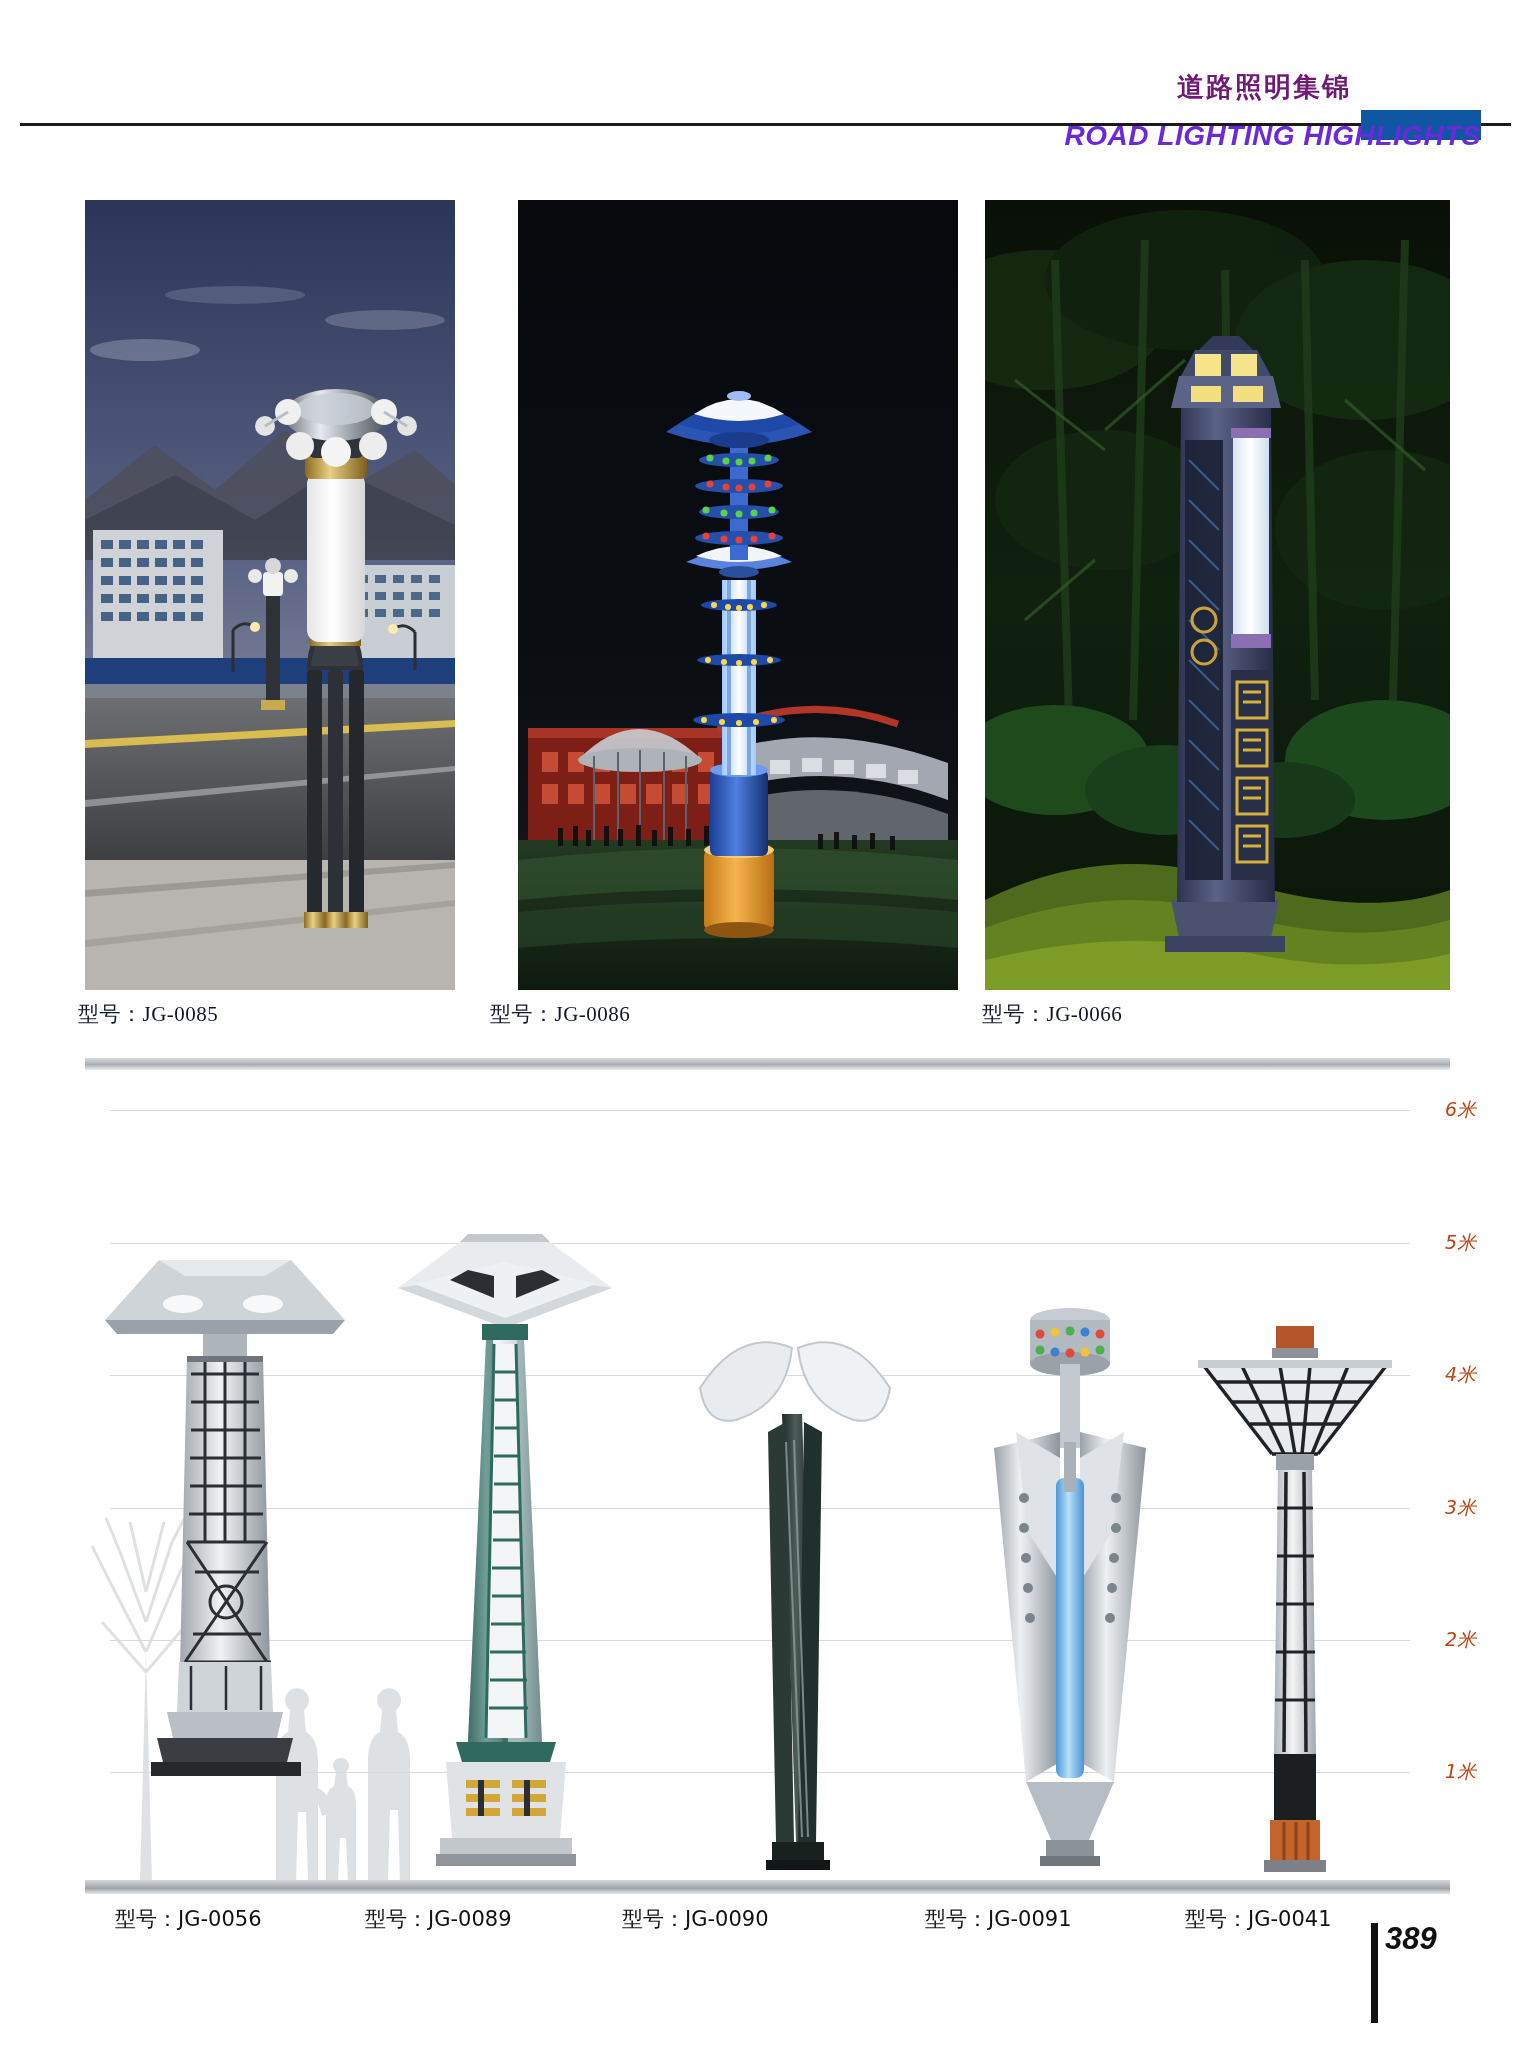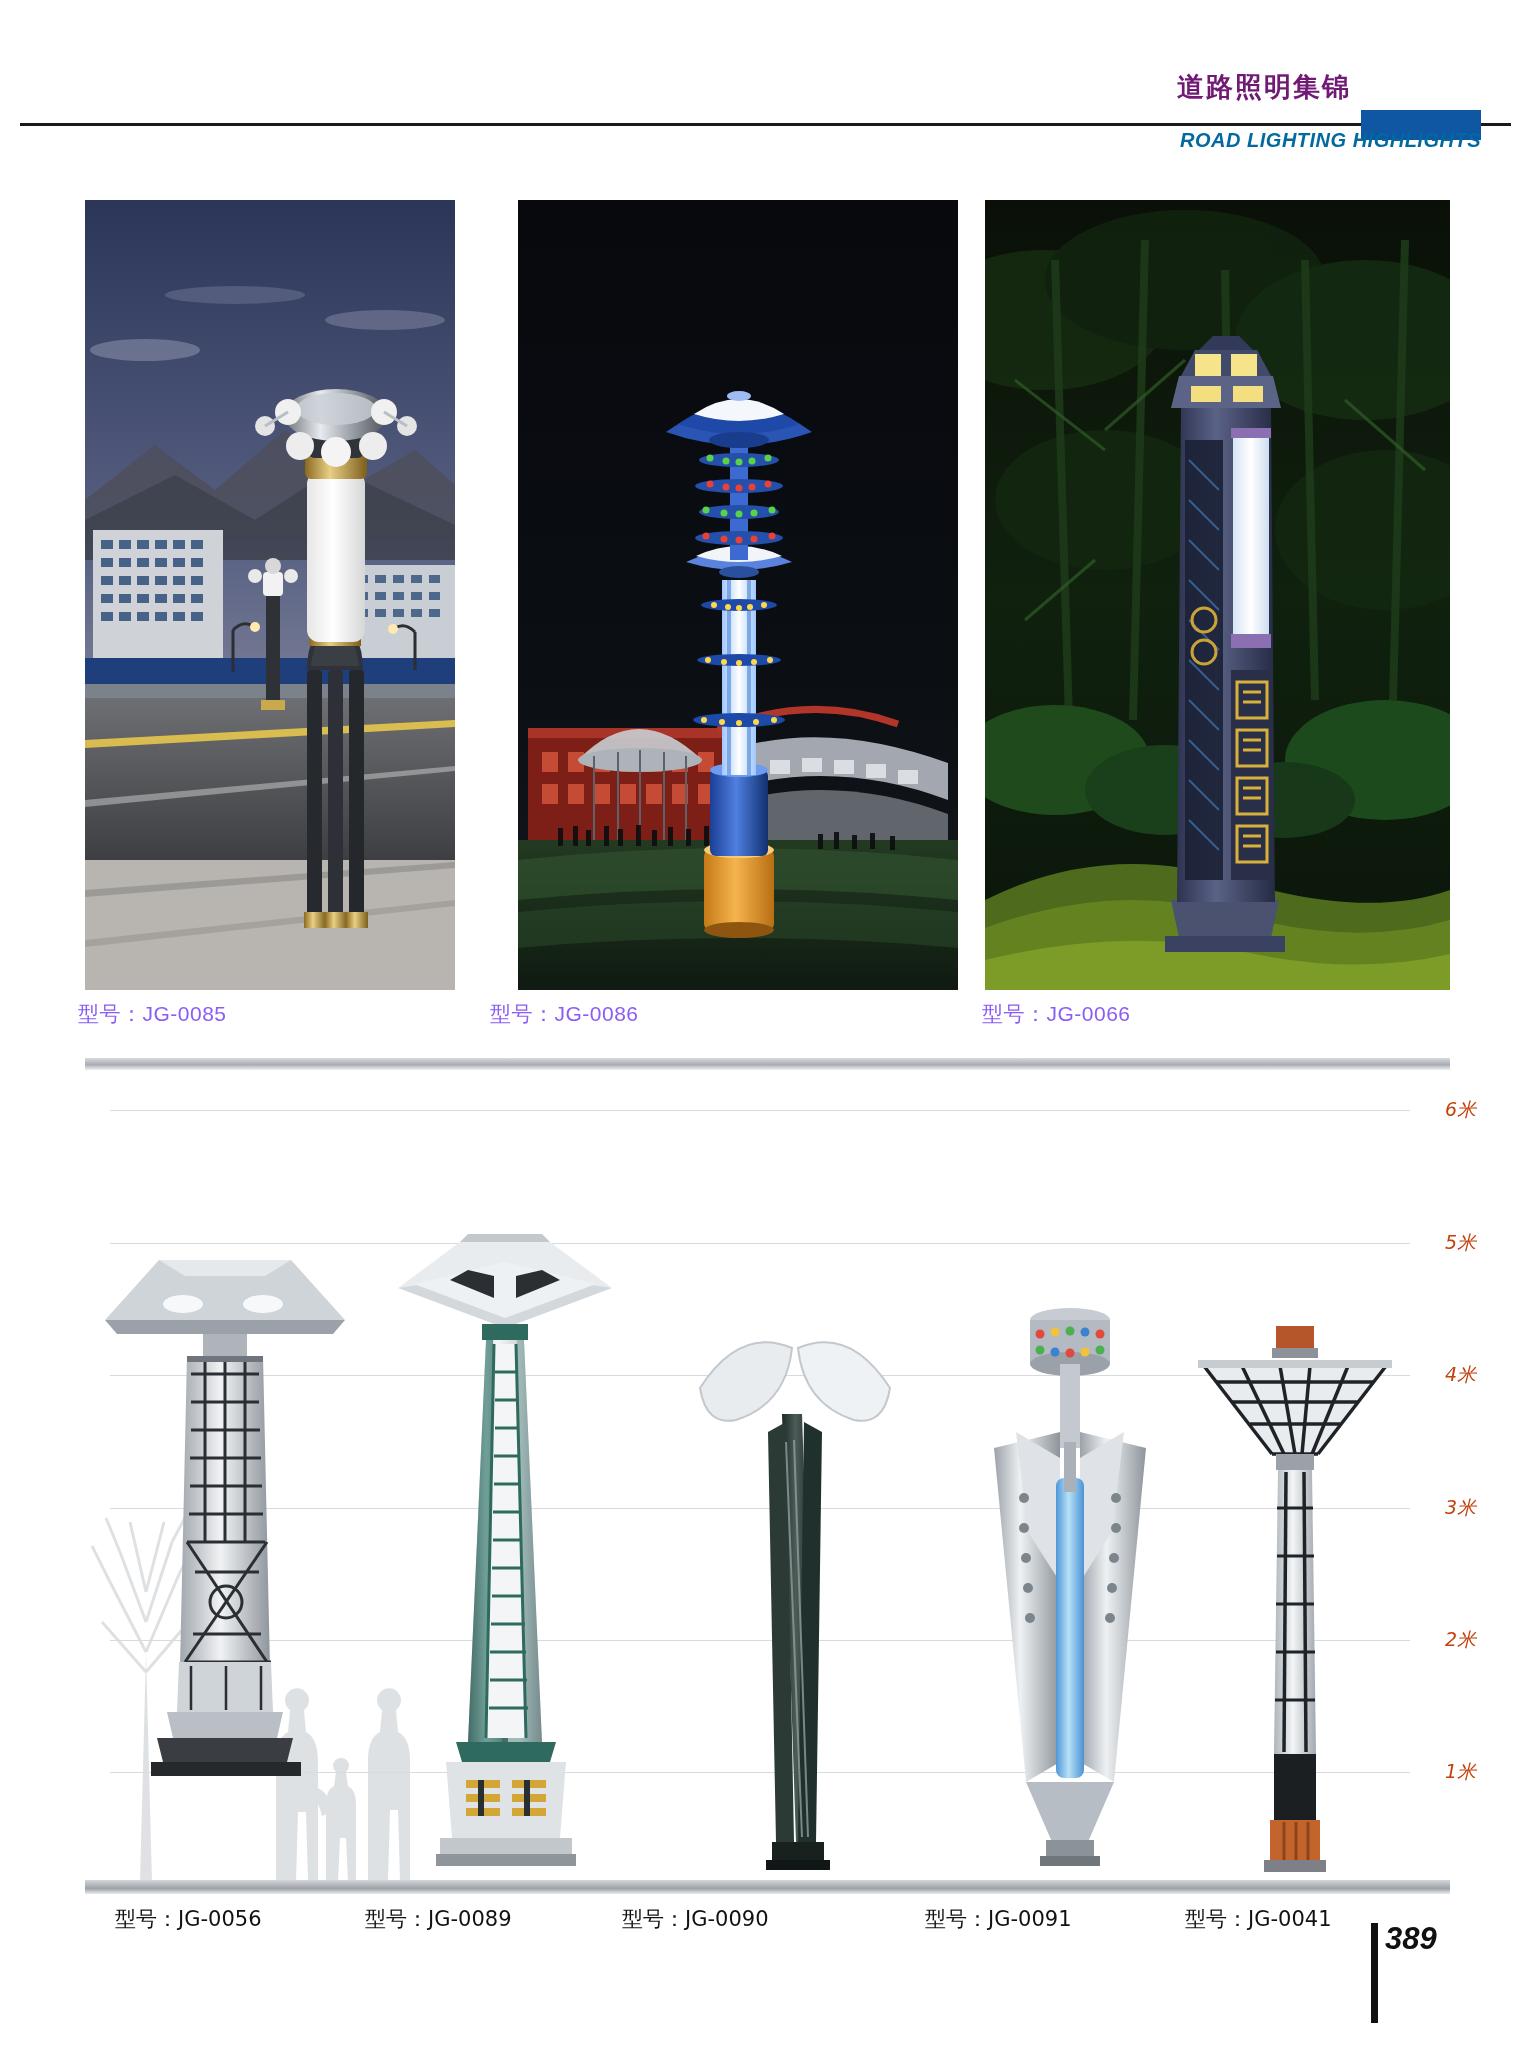--- a/index.html
+++ b/index.html
@@ -14,32 +14,32 @@
   .header{position:absolute;left:0;top:0;width:1531px;height:175px;}
   .header-rule{position:absolute;left:20px;top:123px;width:1491px;height:3px;background:#1a1a1a;}
   .header-cn{
     position:absolute;right:180px;top:105px;transform:translateY(-100%);
     font-size:27px;font-weight:bold;letter-spacing:2px;color:#701a75;
     font-family:"DejaVu Sans", sans-serif;
   }
   .header-blue{position:absolute;right:50px;top:110px;width:120px;height:30px;background:#0f56a3;}
   .header-en{
     position:absolute;right:50px;top:152px;transform:translateY(-100%);
-    font-size:20px;font-weight:bold;font-style:italic;letter-spacing:0.5px;color:#0369a1;
+    font-size:28px;font-weight:bold;font-style:italic;letter-spacing:0.5px;color:#6d28d9;
   }
 
   
   .top-row{position:absolute;left:0;top:200px;width:1531px;height:820px;}
   .photo{position:absolute;top:0;overflow:hidden;background:#111;}
   .photo.p1{left:85px;width:370px;height:790px;}
   .photo.p2{left:518px;width:440px;height:790px;}
   .photo.p3{left:985px;width:465px;height:790px;}
   .cap{
-    position:absolute;top:800px;font-size:21px;color:#8b5cf6;
-    font-family:Liberation Sans, sans-serif;letter-spacing:0.5px;
+    position:absolute;top:800px;font-size:21px;color:#0f172a;
+    font-family:Liberation Serif, serif;letter-spacing:0.5px;
   }
   .cap.c1{left:78px;}
   .cap.c2{left:490px;}
   .cap.c3{left:982px;}
 
   
   .divider{position:absolute;left:85px;top:1058px;width:1365px;height:12px;
     background:linear-gradient(to bottom,#d8dadd,#a9adb3 55%,#eef0f2);}
 
   

